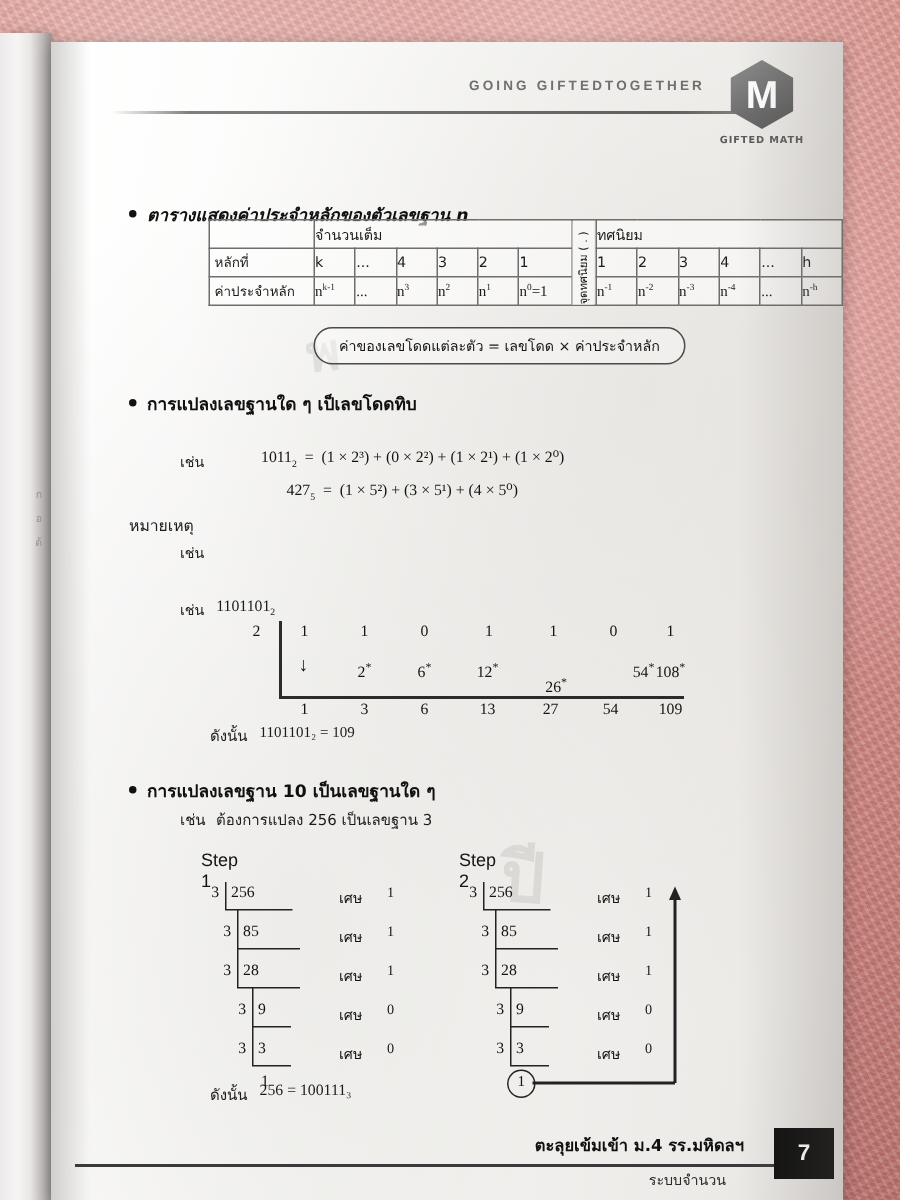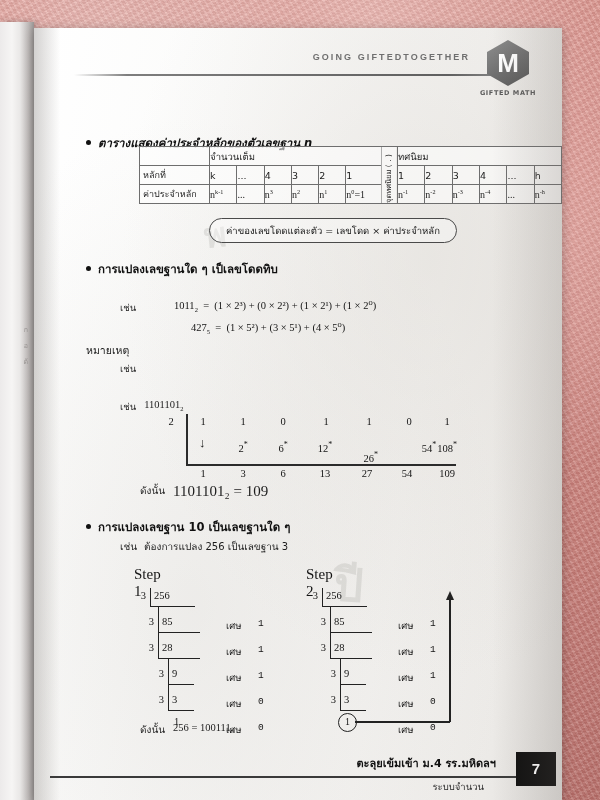--- a/index.html
+++ b/index.html
@@ -126,26 +126,26 @@
   
   .synth{position:absolute;left:128px;top:386px;font-family:"Liberation Serif",serif;}
   .synth .vline{position:absolute;left:24px;top:0;width:1.6px;height:50px;background:#2b2b2b;}
   .synth .hline{position:absolute;left:24px;top:50px;width:270px;height:1.6px;background:#2b2b2b;}
   .synth .cell{position:absolute;font-size:10.5px;color:#141414;text-align:center;}
   .synth .star{font-size:8px;vertical-align:super;}
   .arrow-d{position:absolute;font-size:13px;line-height:1;color:#141414;}
 
   
   .stepblk{position:absolute;font-family:"Liberation Serif",serif;}
-  .step-title{font-size:15px;color:#141414;font-family:Liberation Serif, serif;}
+  .step-title{font-size:12px;color:#141414;font-family:Liberation Sans, sans-serif;}
   .divrow{position:absolute;font-size:10.5px;color:#141414;}
   .divisor{position:absolute;font-size:10.5px;color:#141414;text-align:right;}
   .dvline{position:absolute;width:1.4px;background:#222;}
   .dhline{position:absolute;height:1.4px;background:#222;}
-  .rem{position:absolute;font-size:9.5px;color:#141414;font-family:Liberation Mono, monospace;margin-top:27px;}
+  .rem{position:absolute;font-size:9.5px;color:#141414;font-family:Liberation Serif, serif;}
   .circled{
     position:absolute;width:17px;height:17px;border:1.4px solid #222;border-radius:50%;
     font-size:10px;line-height:15px;text-align:center;color:#141414;
   }
   .arrow-line{position:absolute;background:#222;}
   .arrow-head{
     position:absolute;width:0;height:0;
     border-left:4.5px solid transparent;border-right:4.5px solid transparent;
     border-bottom:9px solid #222;
   }
@@ -294,21 +294,21 @@
     <div class="cell" style="left:72px;top:54px;width:18px;">3</div>
     <div class="cell" style="left:112px;top:54px;width:18px;">6</div>
     <div class="cell" style="left:152px;top:54px;width:22px;">13</div>
     <div class="cell" style="left:194px;top:54px;width:22px;">27</div>
     <div class="cell" style="left:234px;top:54px;width:22px;">54</div>
     <div class="cell" style="left:272px;top:54px;width:26px;">109</div>
   </div>
 
   <div class="ln th" style="left:106px;top:455px;font-size:10px;display:flex;gap:8px;">
     <span>ดังนั้น</span>
-    <span class="mono" style="font-size:15px;">1101101₂  =  109</span>
+    <span class="mono" style="font-size:10px;">1101101₂  =  109</span>
   </div>
 
   <div class="ln bullet-row th" style="left:52px;top:490px;">
     <div class="bullet"></div>
     <div class="h-item">การแปลงเลขฐาน 10 เป็นเลขฐานใด ๆ</div>
   </div>
   <div class="ln th" style="left:86px;top:511px;font-size:10px;display:flex;gap:7px;">
     <span>เช่น</span>
     <span>ต้องการแปลง 256 เป็นเลขฐาน 3</span>
   </div>

